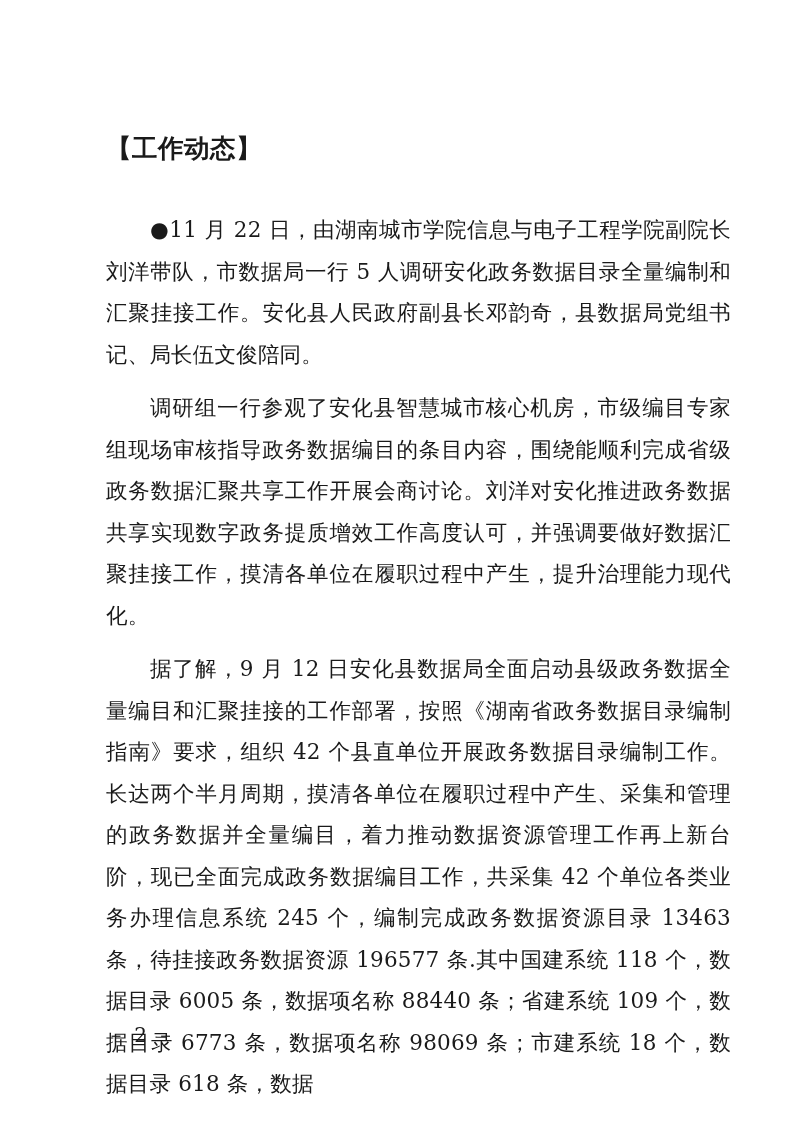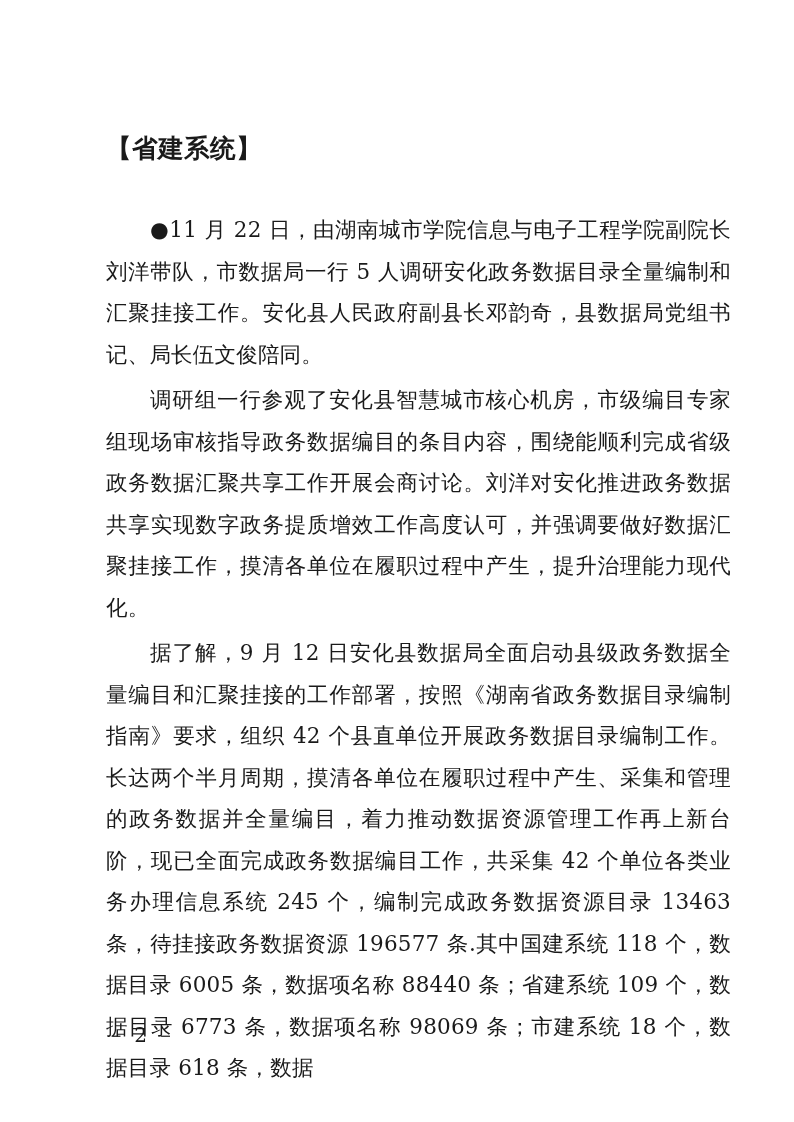--- a/index.html
+++ b/index.html
@@ -33,21 +33,21 @@
     letter-spacing: 0.5px;
     margin: 0 0 44px 0;
     line-height: 1.3;
     font-family: "DejaVu Serif", "Liberation Serif", serif;
   }
   .para {
     font-size: 21.5px;
     line-height: 41.5px;
     text-align: justify;
     text-justify: inter-ideograph;
-    margin: 4px 0 1px 0;
+    margin: 12px 0 1px 0;
     text-indent: 44px;
     letter-spacing: 0.2px;
     font-family: "DejaVu Serif", "Liberation Serif", serif;
   }
   .para.first {
     text-indent: 44px;
   }
   .page-number {
     position: absolute;
     left: 106px;
@@ -55,19 +55,19 @@
     font-size: 20px;
     letter-spacing: 1px;
     font-family: "DejaVu Serif", "Liberation Serif", serif;
   }
 </style>
 </head>
 <body>
 
 <div class="page">
   <div class="content">
-    <h1 class="doc-heading">【省建系统】</h1>
+    <h1 class="doc-heading">【工作动态】</h1>
     <p class="para first">●11 月 22 日，由湖南城市学院信息与电子工程学院副院长刘洋带队，市数据局一行 5 人调研安化政务数据目录全量编制和汇聚挂接工作。安化县人民政府副县长邓韵奇，县数据局党组书记、局长伍文俊陪同。</p>
     <p class="para">调研组一行参观了安化县智慧城市核心机房，市级编目专家组现场审核指导政务数据编目的条目内容，围绕能顺利完成省级政务数据汇聚共享工作开展会商讨论。刘洋对安化推进政务数据共享实现数字政务提质增效工作高度认可，并强调要做好数据汇聚挂接工作，摸清各单位在履职过程中产生，提升治理能力现代化。</p>
     <p class="para">据了解，9 月 12 日安化县数据局全面启动县级政务数据全量编目和汇聚挂接的工作部署，按照《湖南省政务数据目录编制指南》要求，组织 42 个县直单位开展政务数据目录编制工作。长达两个半月周期，摸清各单位在履职过程中产生、采集和管理的政务数据并全量编目，着力推动数据资源管理工作再上新台阶，现已全面完成政务数据编目工作，共采集 42 个单位各类业务办理信息系统 245 个，编制完成政务数据资源目录 13463 条，待挂接政务数据资源 196577 条.其中国建系统 118 个，数据目录 6005 条，数据项名称 88440 条；省建系统 109 个，数据目录 6773 条，数据项名称 98069 条；市建系统 18 个，数据目录 618 条，数据</p>
   </div>
   <div class="page-number">－ 2 －</div>
 </div>
 
 </body></html>

